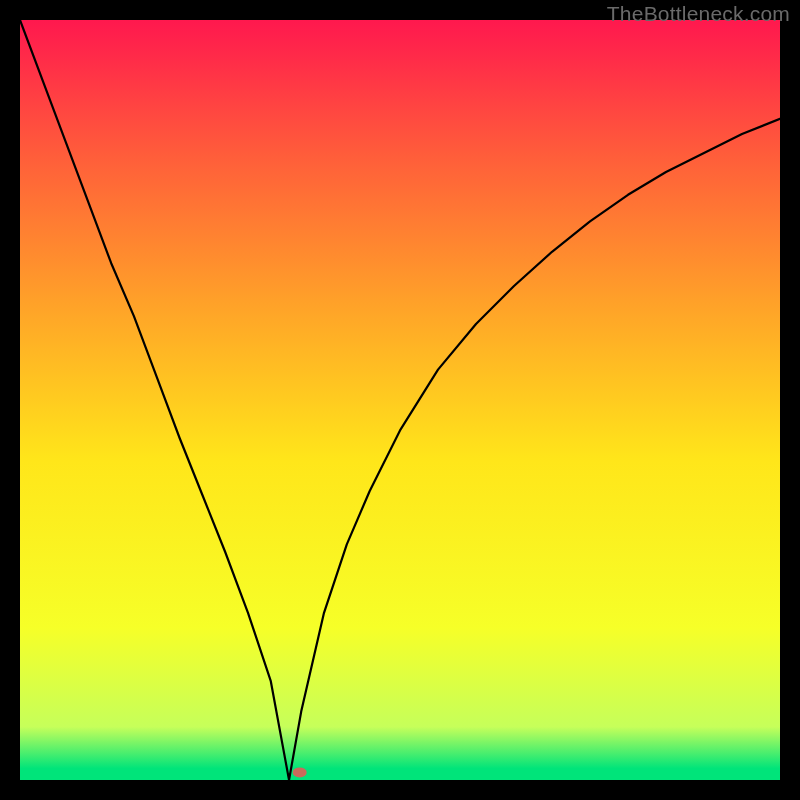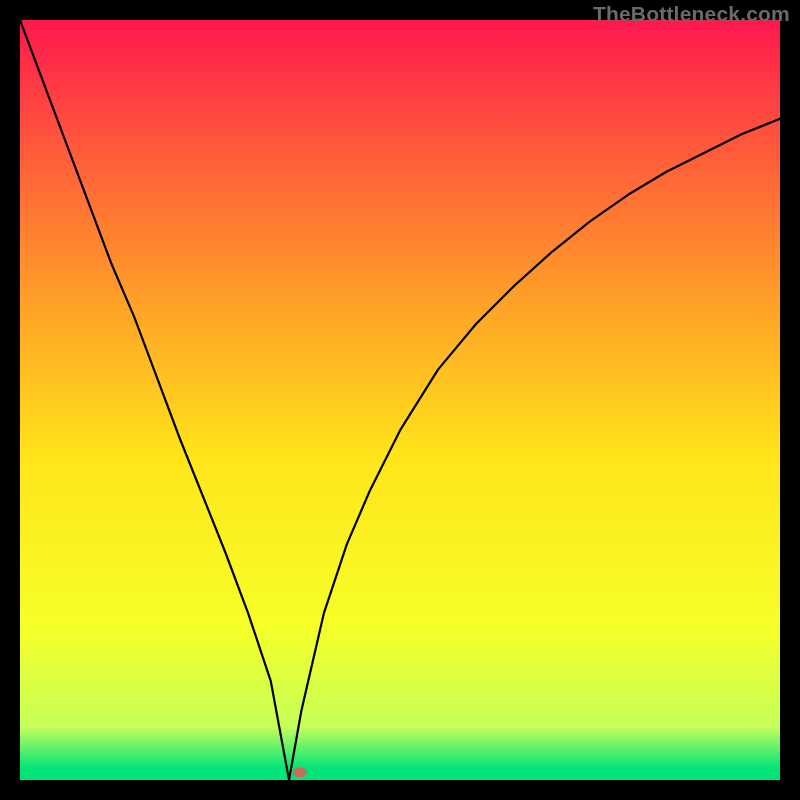--- a/index.html
+++ b/index.html
@@ -16,21 +16,21 @@
     width: 800px;
     height: 800px;
     background: #000;
   }
   .watermark {
     position: absolute;
     top: 2px;
     right: 10px;
     color: #6a6a6a;
     font-size: 21px;
-    font-weight: 700;
+    font-weight: 400;
     letter-spacing: 0.2px;
     z-index: 50;
   }
   .plot {
     position: absolute;
     left: 20px;
     top: 20px;
     width: 760px;
     height: 760px;
   }

